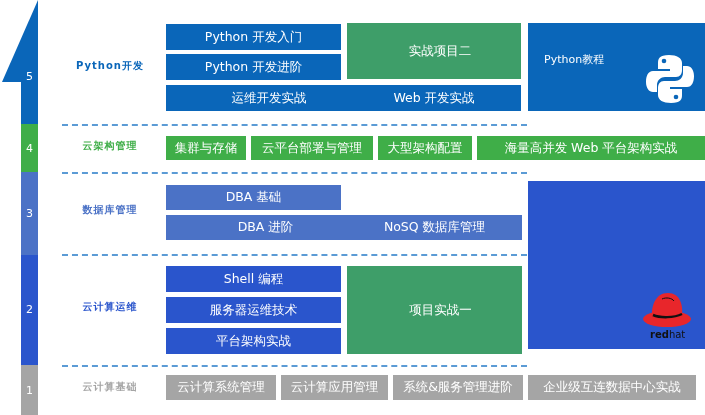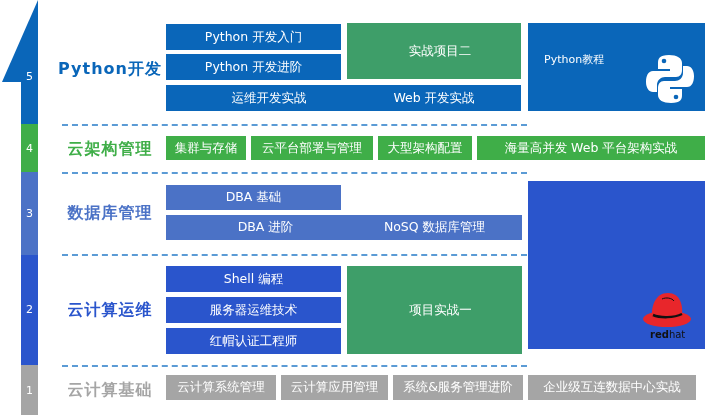--- a/index.html
+++ b/index.html
@@ -2,21 +2,21 @@
 <html><head>
 <meta charset="utf-8">
 <style>
   * { box-sizing: border-box; margin: 0; padding: 0; }
   body { width: 705px; height: 415px; background: #ffffff; position: relative; overflow: hidden;
          font-family: "DejaVu Sans", "Liberation Sans", sans-serif; }
   .abs { position: absolute; }
   .bar { position: absolute; left: 21px; width: 17px; color: #ffffff; font-size: 11px;
          display: flex; align-items: center; justify-content: center; }
   .level-label { position: absolute; left: 55px; width: 110px; text-align: center; font-weight: bold;
-                 font-size: 16px; letter-spacing: 1px; }
+                 font-size: 10px; letter-spacing: 1px; }
   .box { position: absolute; color: #ffffff; font-size: 12.5px; display: flex; align-items: center;
          justify-content: center; white-space: nowrap; }
   .dash { position: absolute; left: 62px; width: 465px; height: 0; border-top: 2px dashed #5b9bd5; }
   .blue-py { background: #0a66b9; }
   .green-dk { background: #3e9e69; padding-left: 12px; }
   .green { background: #3fae48; }
   .blue-db { background: #4b72c6; }
   .blue-ops { background: #2a55cc; }
   .gray { background: #a5a5a5; }
   .cert-text { font-size: 13.5px; line-height: 20px; }
@@ -78,19 +78,19 @@
     <ellipse cx="25" cy="30" rx="24" ry="8" fill="#e8262b"></ellipse>
     <path d="M10 28 C9 18 13 4 26 4 C38 4 41 16 40 26 C32 30 18 30 10 28 Z" fill="#e8262b"></path>
     <path d="M11 26 C18 29 32 29 40 25" stroke="#111" stroke-width="2.5" fill="none"></path>
     <path d="M20 10 C24 8 30 9 32 12" stroke="#111" stroke-width="1" fill="none"></path>
   </svg>
   <div class="abs" style="left:122px;top:148px;font-size:10px;color:#111"><b>red</b><span>hat</span></div>
 </div>
 
 <div class="box blue-ops" style="left:166px;top:266px;width:175px;height:26px">Shell 编程</div>
 <div class="box blue-ops" style="left:166px;top:297px;width:175px;height:26px">服务器运维技术</div>
-<div class="box blue-ops" style="left:166px;top:328px;width:175px;height:26px">红帽认证工程师</div>
+<div class="box blue-ops" style="left:166px;top:328px;width:175px;height:26px">平台架构实战</div>
 <div class="box green-dk" style="left:347px;top:266px;width:175px;height:88px">项目实战一</div>
 
 <div class="box gray" style="left:166px;top:375px;width:110px;height:25px">云计算系统管理</div>
 <div class="box gray" style="left:281px;top:375px;width:107px;height:25px">云计算应用管理</div>
 <div class="box gray" style="left:393px;top:375px;width:130px;height:25px">系统&amp;服务管理进阶</div>
 <div class="box gray" style="left:528px;top:375px;width:168px;height:25px">企业级互连数据中心实战</div>
 
 </body></html>

